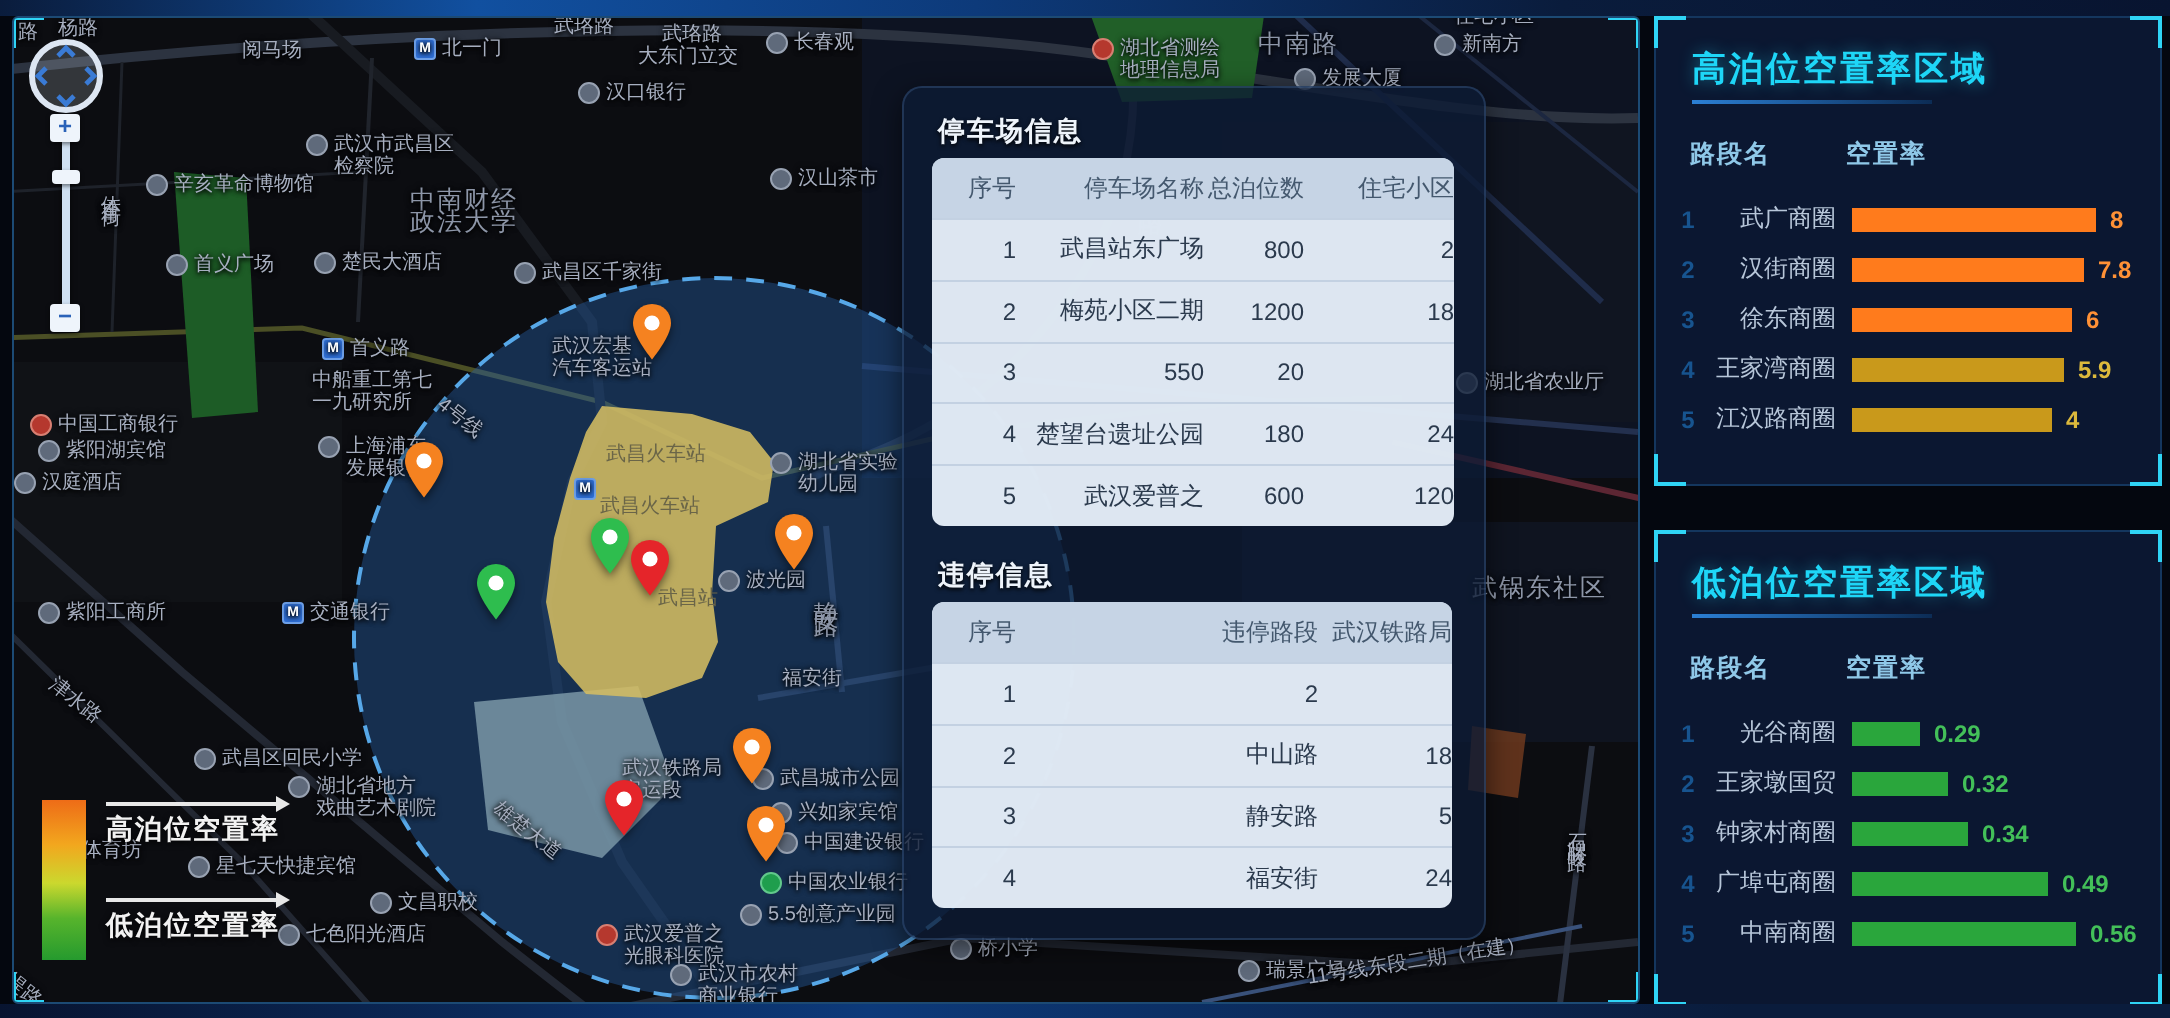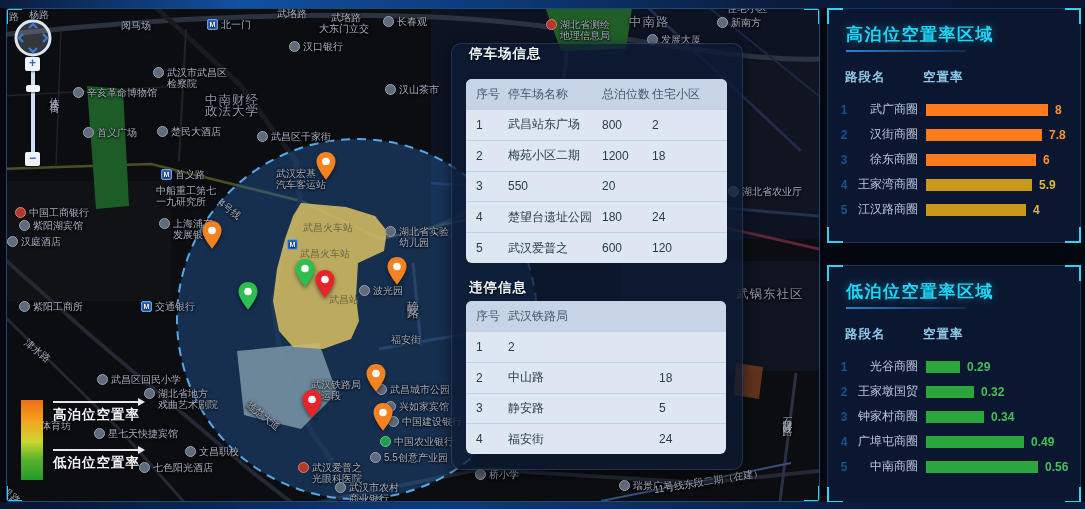--- a/index.html
+++ b/index.html
@@ -62,23 +62,23 @@
   .lline::after{content:'';position:absolute;right:-6px;top:-5px;border-left:7px solid #e8e8e8;
      border-top:4px solid transparent;border-bottom:4px solid transparent;}
   .ltext{margin-top:3px;font-size:13.5px;font-weight:bold;color:#f2f2f2;
      text-shadow:0 1px 3px #000;letter-spacing:1px;}
   
   .popup{position:absolute;left:451px;top:43px;width:290px;height:425px;
      background:rgba(13,27,53,0.78);border:1px solid rgba(90,140,200,.25);border-radius:10px;
      box-shadow:0 4px 14px rgba(0,0,0,.55);z-index:20;}
   .ptitle{position:absolute;left:17px;font-size:13.5px;font-weight:bold;color:#eef4fb;
      letter-spacing:1px;text-shadow:0 1px 2px #000;}
-  .pt1{top:1px;} .pt2{top:235px;}
+  .pt1{top:13px;} .pt2{top:235px;}
   .table{position:absolute;left:14px;width:261px;background:rgba(228,237,248,0.97);
-     border-radius:6px;overflow:hidden;display:flex;flex-direction:column;}
+     border-radius:6px;overflow:hidden;display:flex;flex-direction:column;text-align:right;}
   .t1{top:35px;height:184px;} .t2{top:257px;height:153px;width:260px;}
   .trow{display:grid;flex:1;align-items:center;color:#2b3a4d;font-size:12px;
      border-bottom:1px solid #c3d1e2;}
   .trow:last-child{border-bottom:none;}
   .t1 .trow{grid-template-columns:32px 94px 50px 1fr;padding-left:10px;}
   .t2 .trow{grid-template-columns:32px 151px 1fr;padding-left:10px;}
   .thead{flex:0 0 30px;background:rgba(195,210,228,0.92);color:#44586e;}
   
   .panel{width:252px;left:827px;background:#0b1731;border:1px solid #14365e;--bk:#2fd4f5;}
   .panel1{top:8px;height:233px;}
@@ -339,20 +339,21 @@
         <span>5</span>
         <span>武汉爱普之</span>
         <span>600</span>
         <span>120</span>
       </div>
     </div>
   <div class="ptitle pt2">违停信息</div>
   <div class="table t2">
       <div class="trow thead">
         <span>序号</span>
+        <span>违停路段</span>
         <span>武汉铁路局</span>
       </div>
       <div class="trow">
         <span>1</span>
         <span>2</span>
       </div>
       <div class="trow">
         <span>2</span>
         <span>中山路</span>
         <span>18</span>

